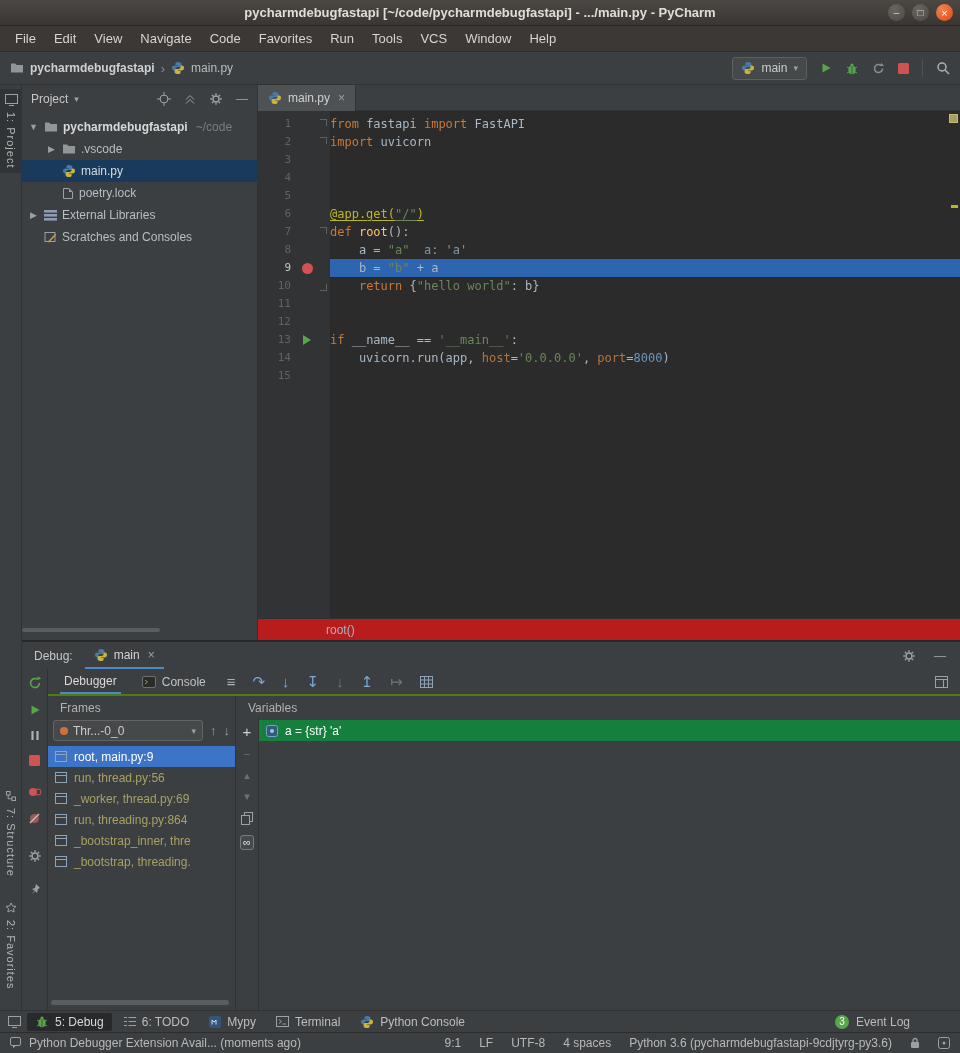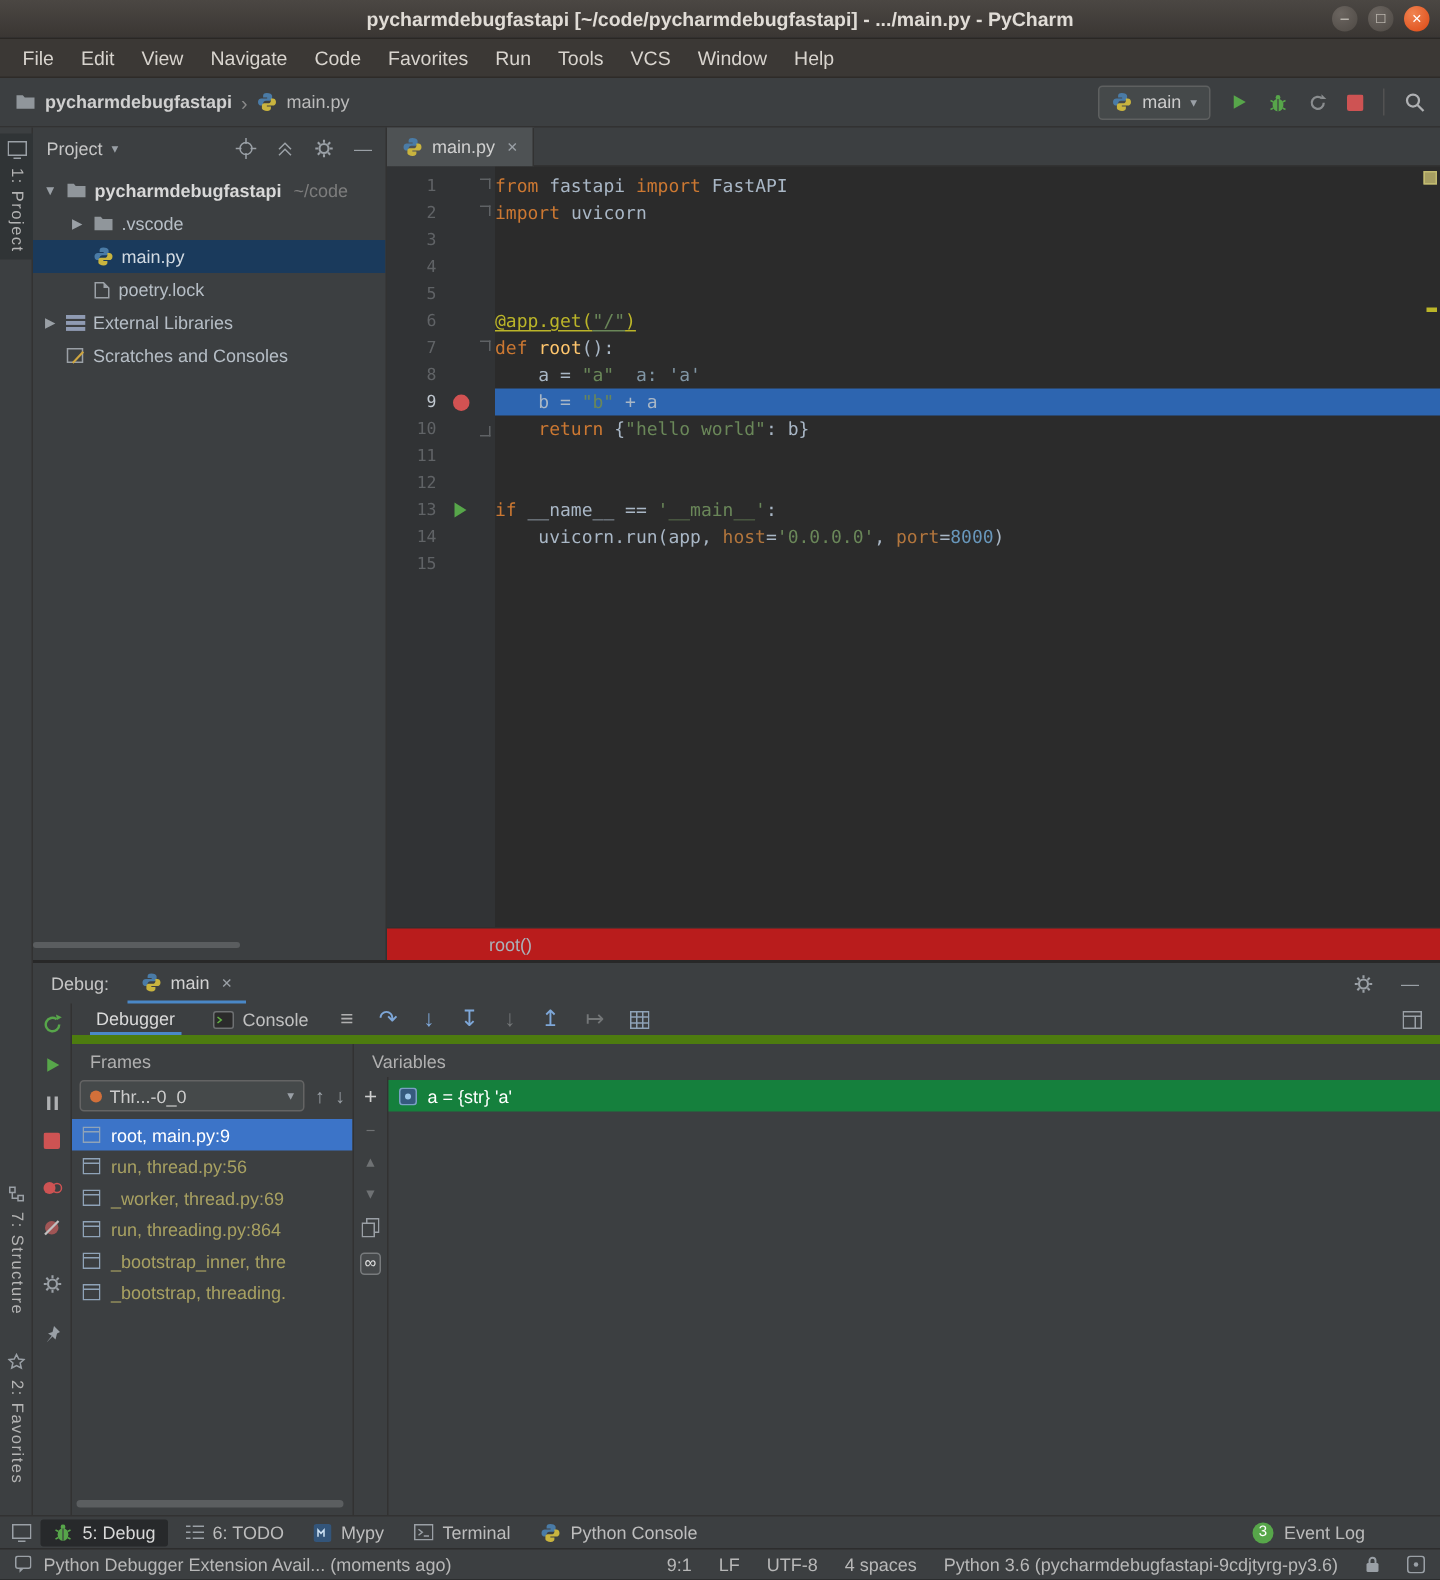--- a/index.html
+++ b/index.html
@@ -81,21 +81,21 @@
 
 
 .debug-panel{position:absolute;left:22px;top:640px;width:938px;height:370px;background:#3c3f41;border-top:2px solid #282828}
 .dbg-header{height:27px;display:flex;align-items:center;gap:12px;padding-left:12px;position:relative}
 .dbg-title{color:#c6c6c6}
 .dbg-tab{height:100%;display:flex;align-items:center;gap:6px;padding:0 9px;border-bottom:2px solid #4a88c7;color:#d2d2d2}
 .dbg-header-icons{position:absolute;right:14px;display:flex;gap:18px;align-items:center;color:#9aa0a6}
 .dbg-body{position:absolute;top:27px;left:0;right:0;bottom:0;display:flex}
 .dbg-strip{width:26px;flex:none;border-right:1px solid #323232;display:flex;flex-direction:column;align-items:center;padding-top:7px;gap:14px}
 .dbg-right{flex:1;position:relative}
-.dbg-toolbar{height:27px;border-bottom:6px solid #4d7c0f;display:flex;align-items:center;padding-left:12px;gap:17px}
+.dbg-toolbar{height:27px;border-bottom:2px solid #4d7c0f;display:flex;align-items:center;padding-left:12px;gap:17px}
 .dt-tab{display:flex;align-items:center;gap:6px;height:100%;padding:0 4px;color:#c0c0c0}
 .dt-tab.sel{border-bottom:2px solid #4a88c7;color:#dadada}
 .hamb{color:#b0b0b0;font-size:15px}
 .step{font-size:15px;color:#7ea7d8;line-height:1}
 .step.dis{color:#737677}
 .dbg-layout{margin-left:auto;margin-right:12px}
 .dbg-cols{position:absolute;top:27px;left:0;right:0;bottom:0;display:flex}
 .frames-panel{width:188px;flex:none;border-right:1px solid #323232;position:relative;display:flex;flex-direction:column}
 .panel-title{height:22px;padding:5px 0 0 12px;color:#b0b0b0;flex:none}
 .thread-row{display:flex;align-items:center;gap:7px;padding:2px 5px;flex:none}

